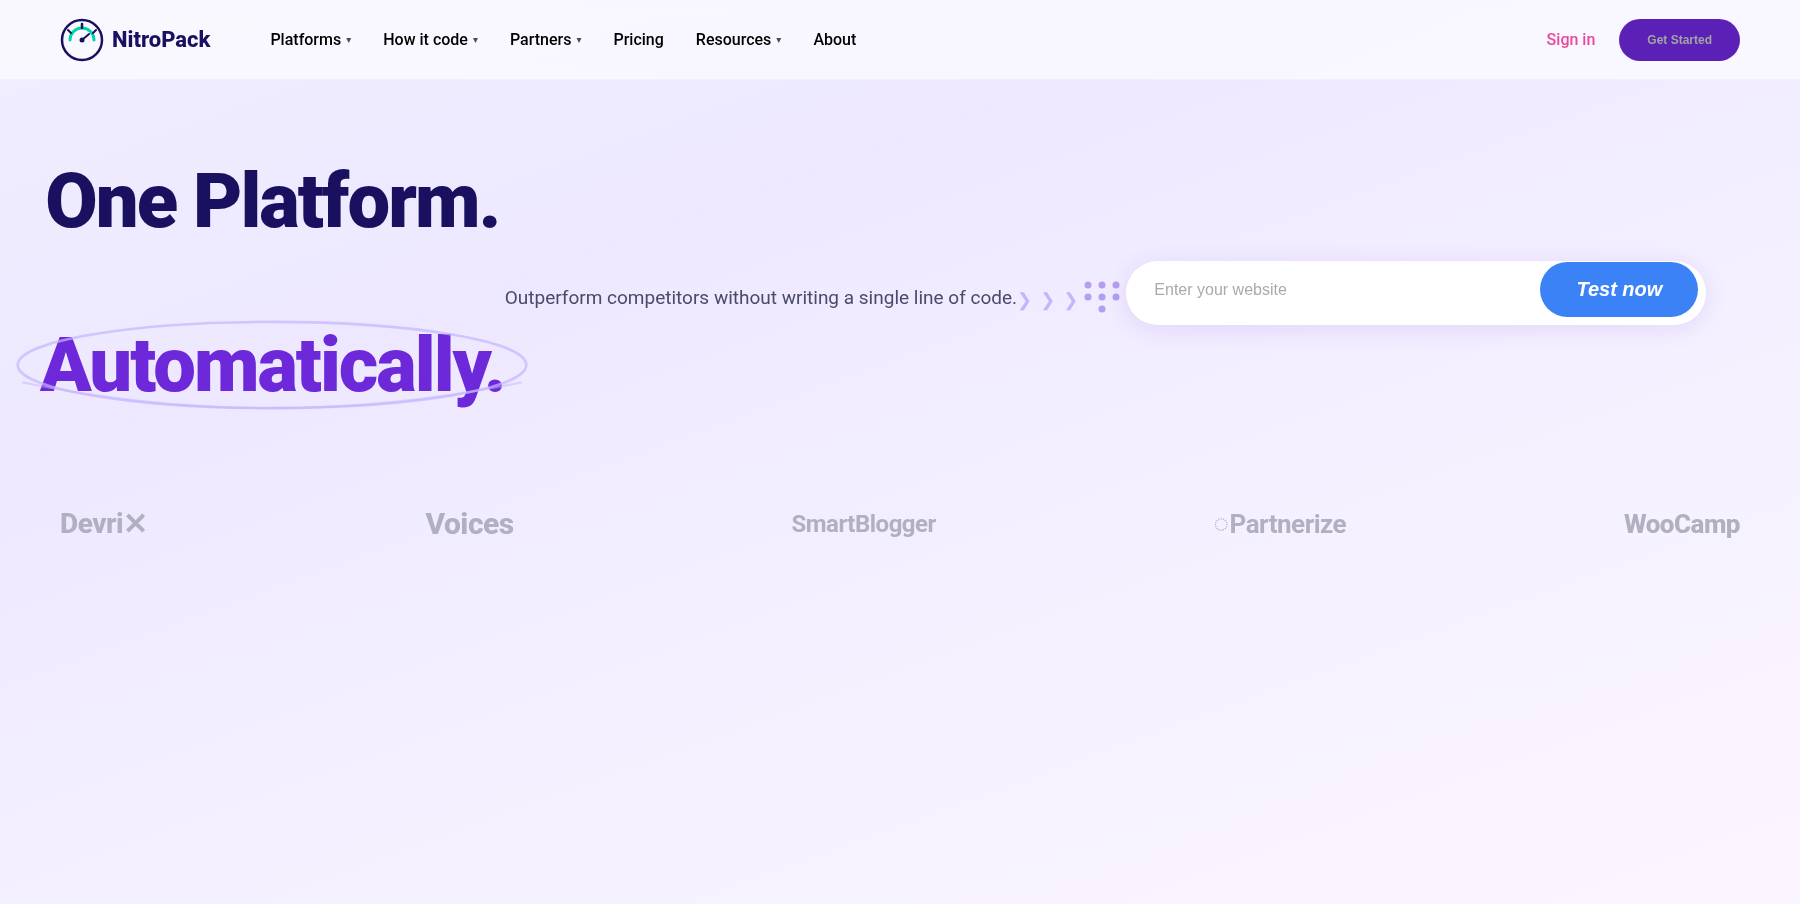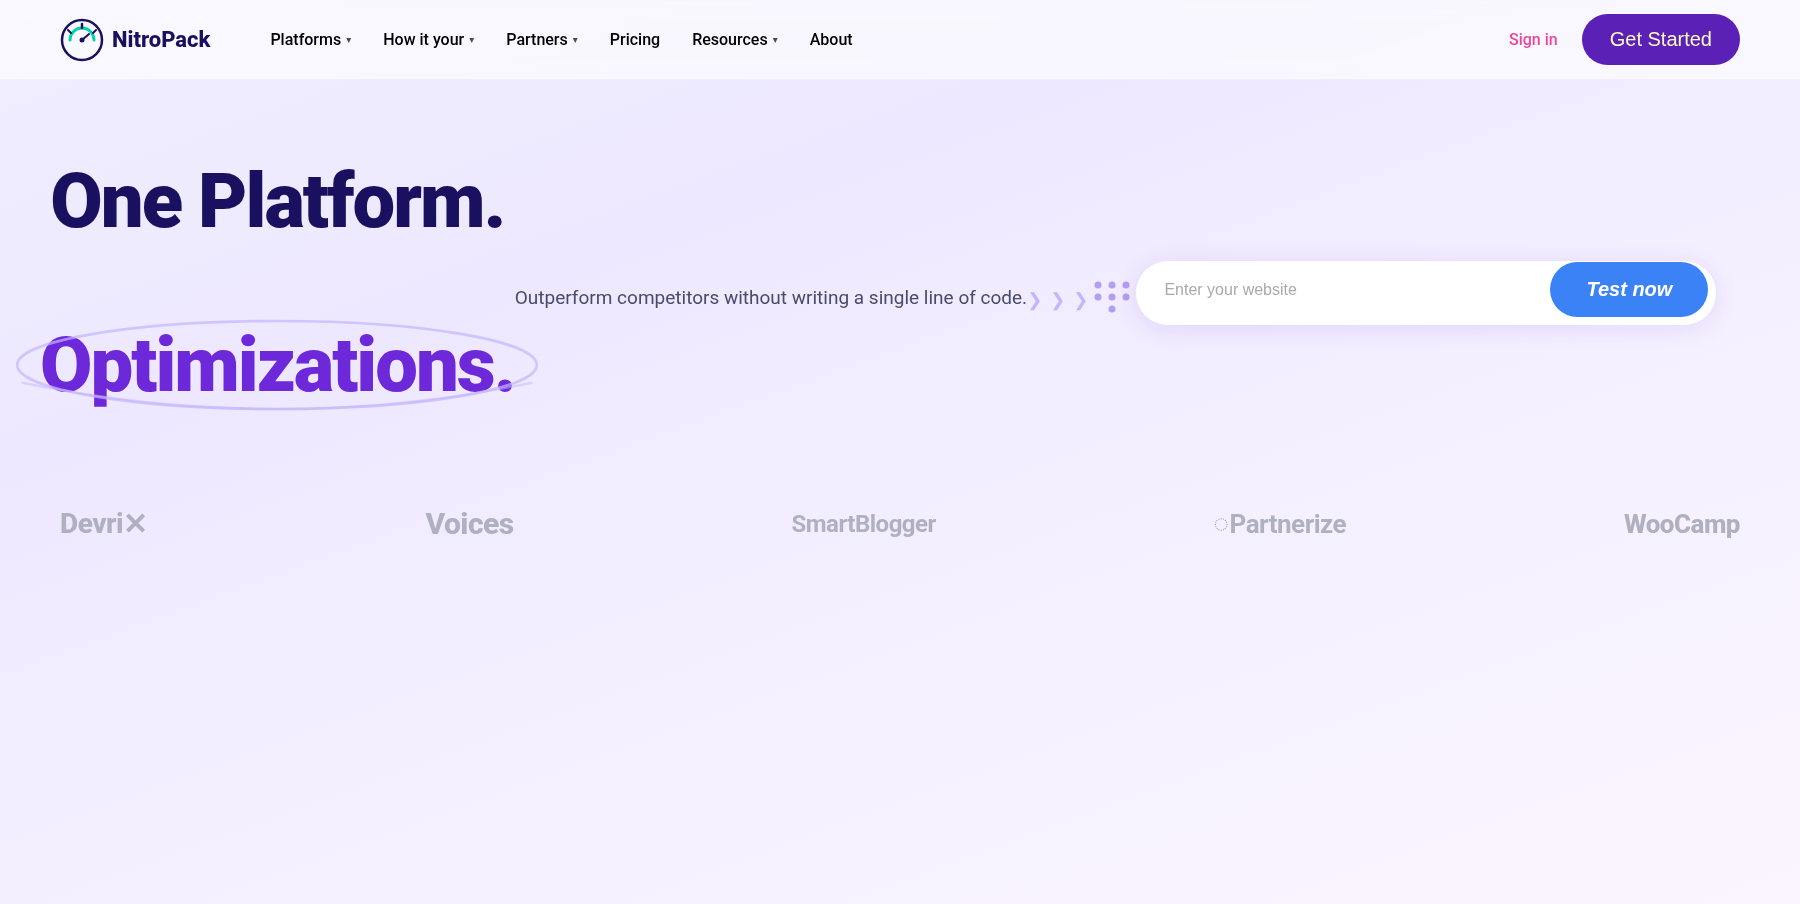--- a/index.html
+++ b/index.html
@@ -81,26 +81,26 @@
       border: none;
       color: #ec4899;
       font-size: 16px;
       font-weight: 500;
       cursor: pointer;
       text-decoration: none;
     }
 
     .get-started-btn {
       background: #5b21b6;
-      color: #fef9c3;
+      color: #a3a3a3;
       border: none;
       border-radius: 50px;
       padding: 14px 28px;
-      font-size: 20px;
-      font-weight: 400;
+      font-size: 12px;
+      font-weight: 700;
       cursor: pointer;
     }
 
     
     .hero {
       display: flex;
       flex-direction: row;
       align-items: center;
       text-align: center;
       padding: 80px 40px 60px;
@@ -251,21 +251,21 @@
 
   <ul class="nav-links">
     <li>
       <a href="#">
         <span>Platforms</span>
         <span class="chevron">▾</span>
       </a>
     </li>
     <li>
       <a href="#">
-        <span>How it your</span>
+        <span>How it code</span>
         <span class="chevron">▾</span>
       </a>
     </li>
     <li>
       <a href="#">
         <span>Partners</span>
         <span class="chevron">▾</span>
       </a>
     </li>
     <li>
@@ -290,21 +290,21 @@
     <a href="#" class="sign-in-btn">Sign in</a>
     <button class="get-started-btn">Get Started</button>
   </div>
 </nav>
 
 <section class="hero">
   <h1 class="hero-headline">
     <span>One Platform.</span><br>
     <br>
     <span class="auto-word">
-      <span>Optimizations.</span>
+      <span>Automatically.</span>
       <svg class="auto-ellipse" viewBox="0 0 620 120" fill="none" xmlns="http://www.w3.org/2000/svg">
         <ellipse cx="310" cy="60" rx="295" ry="50" stroke="#c4b5fd" stroke-width="3" fill="none" stroke-dasharray="none" opacity="0.7"></ellipse>
         <path d="M 20 80 Q 310 140 600 80" stroke="#c4b5fd" stroke-width="2.5" fill="none" opacity="0.5"></path>
       </svg>
     </span>
   </h1>
 
   <p class="hero-subtitle">Outperform competitors without writing a single line of code.</p>
 
   <div class="chevron-dots">

